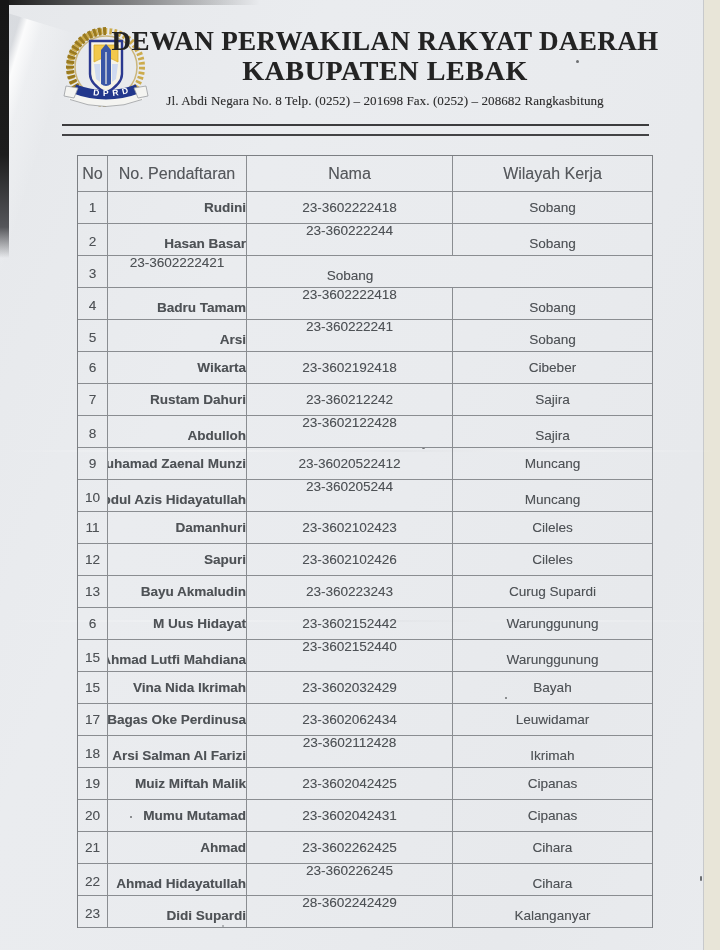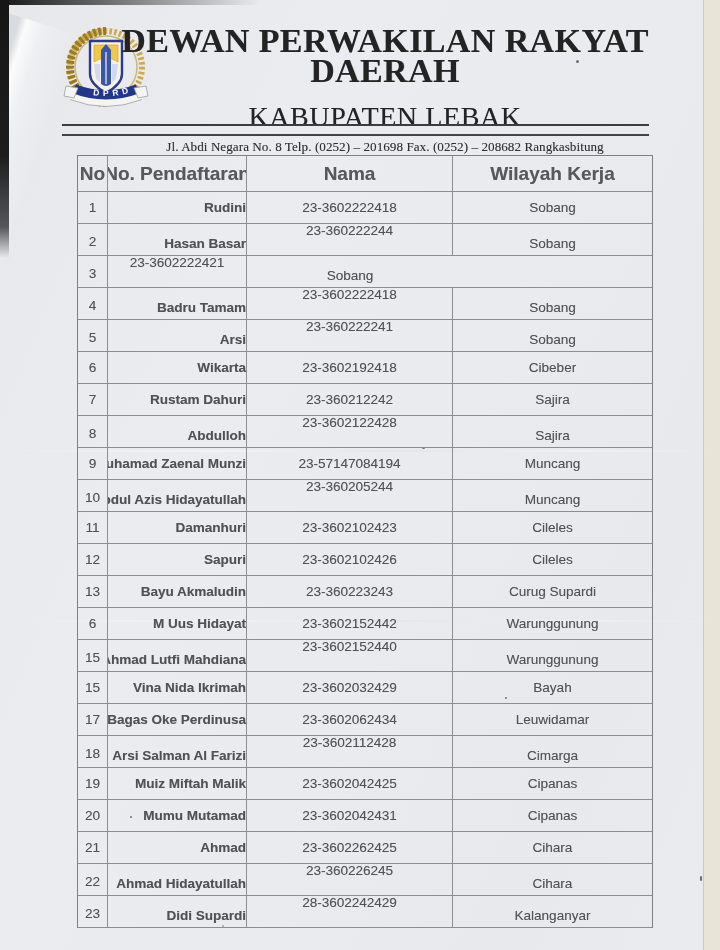--- a/index.html
+++ b/index.html
@@ -20,33 +20,33 @@
     background:linear-gradient(90deg,rgba(205,208,213,0.55) 46%,rgba(255,255,255,0.85) 50%,rgba(250,251,252,0.35) 58%,rgba(250,251,252,0) 75%);
     transform:rotate(17deg);transform-origin:top left;pointer-events:none;}
   .crease{position:absolute;left:0;width:720px;height:2px;pointer-events:none;
     background:linear-gradient(90deg,rgba(255,255,255,0.0),rgba(255,255,255,0.75) 30%,rgba(210,212,216,0.5) 55%,rgba(255,255,255,0.6) 80%,rgba(255,255,255,0));}
   .speck{position:absolute;border-radius:50%;background:#6d6f72;}
   
   .logo-wrap{position:absolute;left:52px;top:22px;width:110px;height:96px;}
   .header-text{position:absolute;left:100px;top:26px;width:570px;text-align:center;
     font-family:"Liberation Serif",serif;color:#232323;
     text-shadow:0.3px 0.3px 0.6px rgba(60,60,65,0.35);}
-  .title1{font-size:34px;font-weight:bold;letter-spacing:0.4px;line-height:30px;}
-  .title2{font-size:28px;font-weight:normal;letter-spacing:0.6px;line-height:30px;margin-top:16px;}
+  .title1{font-size:27px;font-weight:bold;letter-spacing:0.4px;line-height:30px;}
+  .title2{font-size:28px;font-weight:bold;letter-spacing:0.6px;line-height:30px;margin-top:0;}
   .address{font-size:13px;margin-top:7px;color:#2e2e2e;letter-spacing:0.1px;}
   .double-rule{position:absolute;left:62px;top:124px;width:587px;height:8px;
     border-top:2.5px solid #3c3c3e;border-bottom:2.5px solid #434345;}
   
   .doc-table{position:absolute;left:77px;top:155px;width:574px;
     border:1.4px solid #7c7f83;border-bottom:none;
     color:#4e5256;font-size:13.5px;
     text-shadow:0.2px 0.2px 0.5px rgba(90,90,95,0.4);}
   .t-row{display:grid;grid-template-columns:30px 139px 206px 199px;height:31px;
     border-bottom:1px solid #8a8d91;}
-  .t-row.head{height:35px;font-size:19px;color:#55585c;font-weight:bold;}
+  .t-row.head{height:35px;font-size:16px;color:#55585c;}
   .cell{display:flex;align-items:center;justify-content:center;border-right:1px solid #8a8d91;
     overflow:hidden;white-space:nowrap;}
   .cell:last-child{border-right:none;}
   .c-nama{justify-content:flex-end;padding-left:13px;font-weight:bold;}
   .t-row.raised .c-pend span{transform:translateY(-9px);}
   .t-row.raised .c-nama span{transform:translateY(3.5px);}
   .t-row.raised .c-wil span{transform:translateY(3.5px);}
   .t-row.raised .c-no span{transform:translateY(2px);}
   .cell span{display:inline-block;}
 </style>
@@ -235,21 +235,21 @@
     </div>
 
     <div class="t-row">
       <div class="cell c-no">
             <span>9</span>
           </div>
       <div class="cell c-nama">
             <span>Muhamad Zaenal Munzi</span>
           </div>
       <div class="cell c-pend">
-            <span>23-57147084194</span>
+            <span>23-36020522412</span>
           </div>
       <div class="cell c-wil">
             <span>Muncang</span>
           </div>
     </div>
 
     <div class="t-row raised">
       <div class="cell c-no">
             <span>10</span>
           </div>
@@ -373,21 +373,21 @@
       <div class="cell c-no">
             <span>18</span>
           </div>
       <div class="cell c-nama">
             <span>Arsi Salman Al Farizi</span>
           </div>
       <div class="cell c-pend">
             <span>23-3602112428</span>
           </div>
       <div class="cell c-wil">
-            <span>Cimarga</span>
+            <span>Ikrimah</span>
           </div>
     </div>
 
     <div class="t-row">
       <div class="cell c-no">
             <span>19</span>
           </div>
       <div class="cell c-nama">
             <span>Muiz Miftah Malik</span>
           </div>

